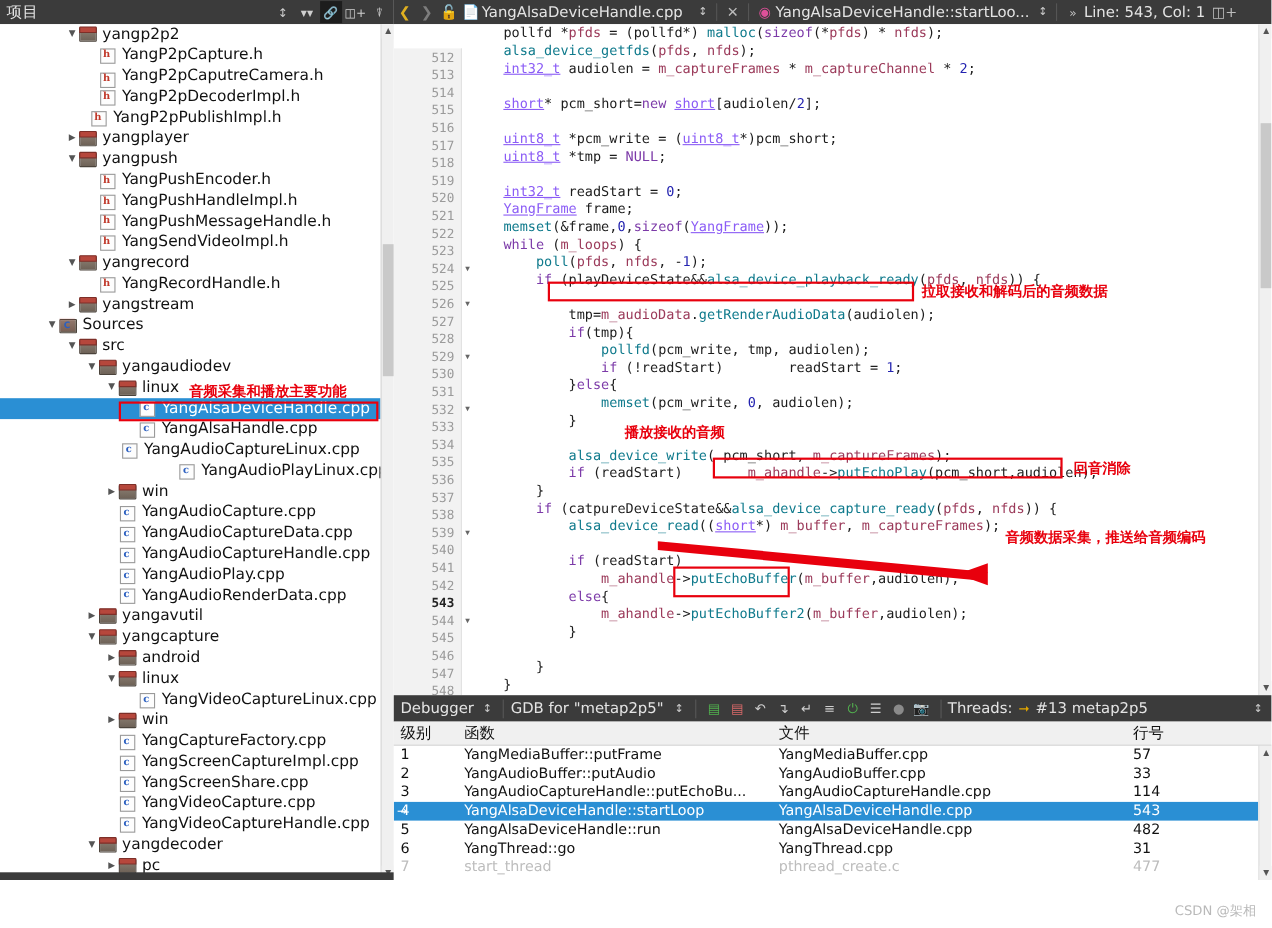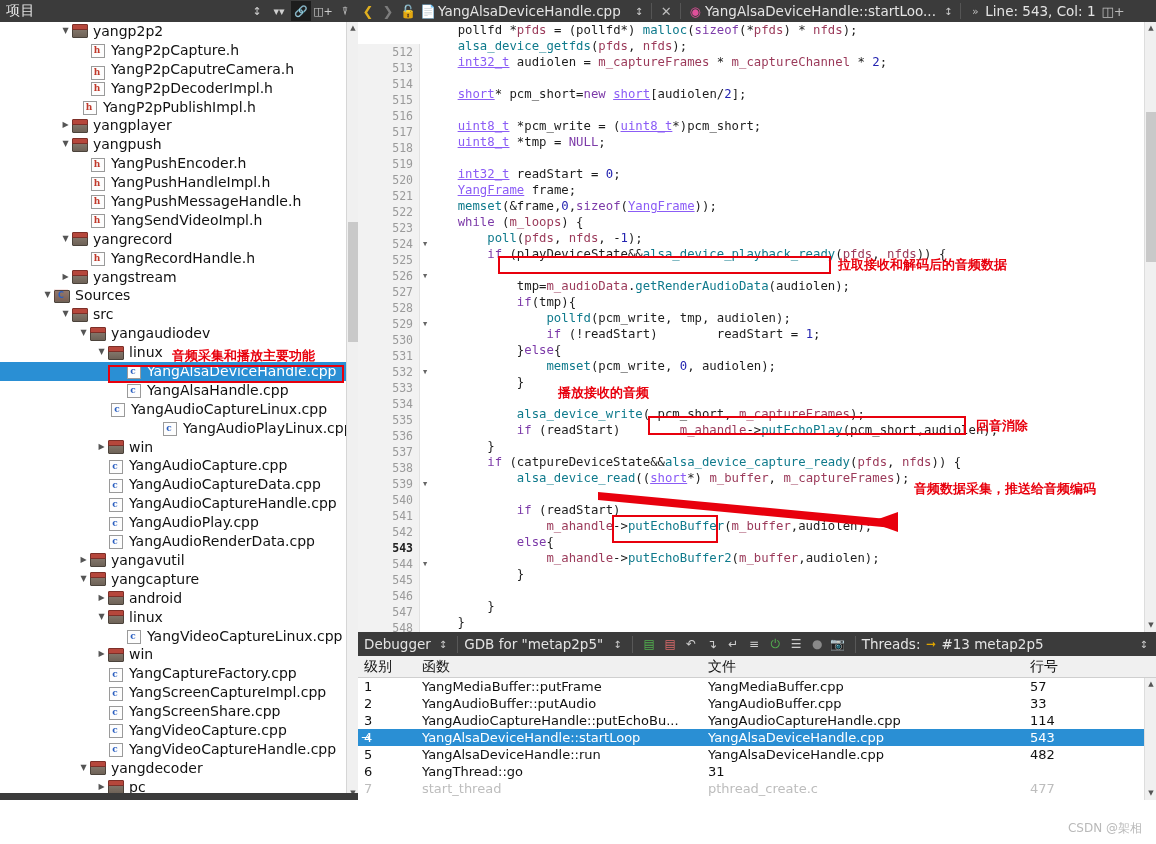--- a/index.html
+++ b/index.html
@@ -551,21 +551,21 @@
           <div class="cline">                <span class="mem">m_ahandle</span><span class="op">-&gt;</span><span class="fn">putEchoBuffer2</span>(<span class="mem">m_buffer</span>,<span class="var">audiolen</span>);</div>
           <div class="cline">            }</div>
           <div class="cline">&nbsp;</div>
           <div class="cline">        }</div>
           <div class="cline">    }</div>
         </div>
 
       <div class="c-box" style="left:140px; top:234px; width:333px; height:18px;"></div>
       <div class="c-annot" style="left:480px; top:234px;">拉取接收和解码后的音频数据</div>
 
-      <div class="c-annot" style="left:200px; top:362px;">播放接收的音频</div>
+      <div class="c-annot" style="left:210px; top:362px;">播放接收的音频</div>
 
       <div class="c-box" style="left:290px; top:394px; width:318px; height:19px;"></div>
       <div class="c-annot" style="left:618px; top:395px;">回音消除</div>
 
       <div class="c-annot" style="left:556px; top:458px;">音频数据采集，推送给音频编码</div>
       <svg style="position:absolute; left:240px; top:470px; width:330px; height:45px; overflow:visible;">
         <polygon points="0,0 300,28 295,36 0,8" fill="#e8000d"></polygon>
         <polygon points="300,20 272,30 300,40" fill="#e8000d"></polygon>
       </svg>
       <div class="c-box" style="left:254px; top:493px; width:106px; height:28px;"></div>
@@ -638,20 +638,21 @@
         </div>
         <div class="srow" style="position: relative;">
           <div class="col col-level">5</div>
           <div class="col col-func">YangAlsaDeviceHandle::run</div>
           <div class="col col-file">YangAlsaDeviceHandle.cpp</div>
           <div class="col col-line">482</div>
         </div>
         <div class="srow" style="position: relative;">
           <div class="col col-level">6</div>
           <div class="col col-func">YangThread::go</div>
+          <div class="col col-file">YangThread.cpp</div>
           <div class="col col-line">31</div>
         </div>
         <div class="srow faded" style="position: relative;">
           <div class="col col-level">7</div>
           <div class="col col-func">start_thread</div>
           <div class="col col-file">pthread_create.c</div>
           <div class="col col-line">477</div>
         </div>
       </div>
 

